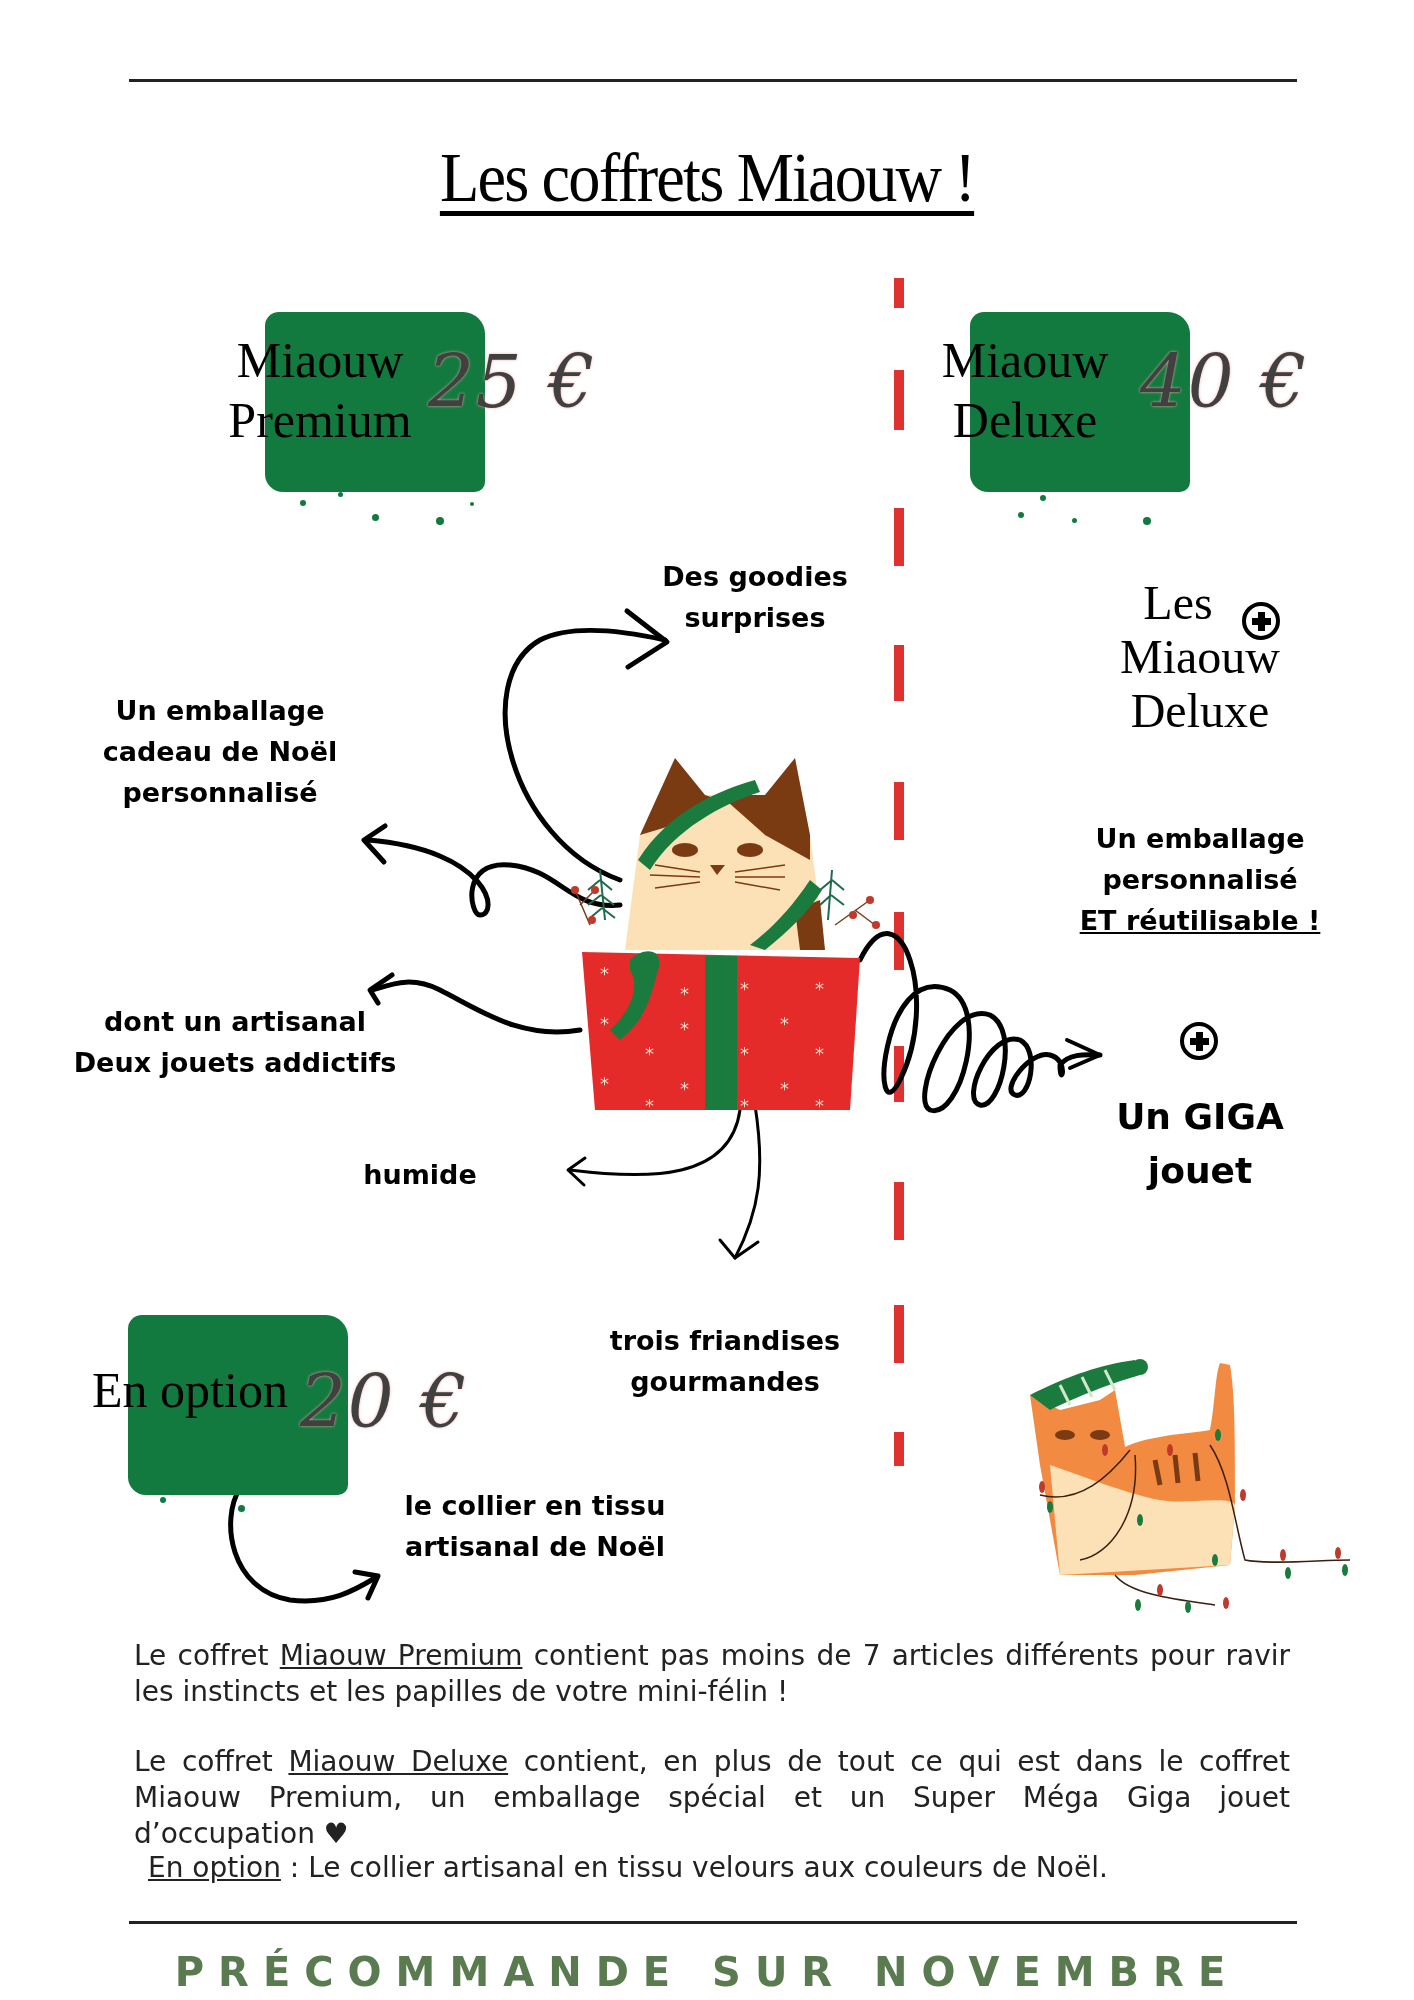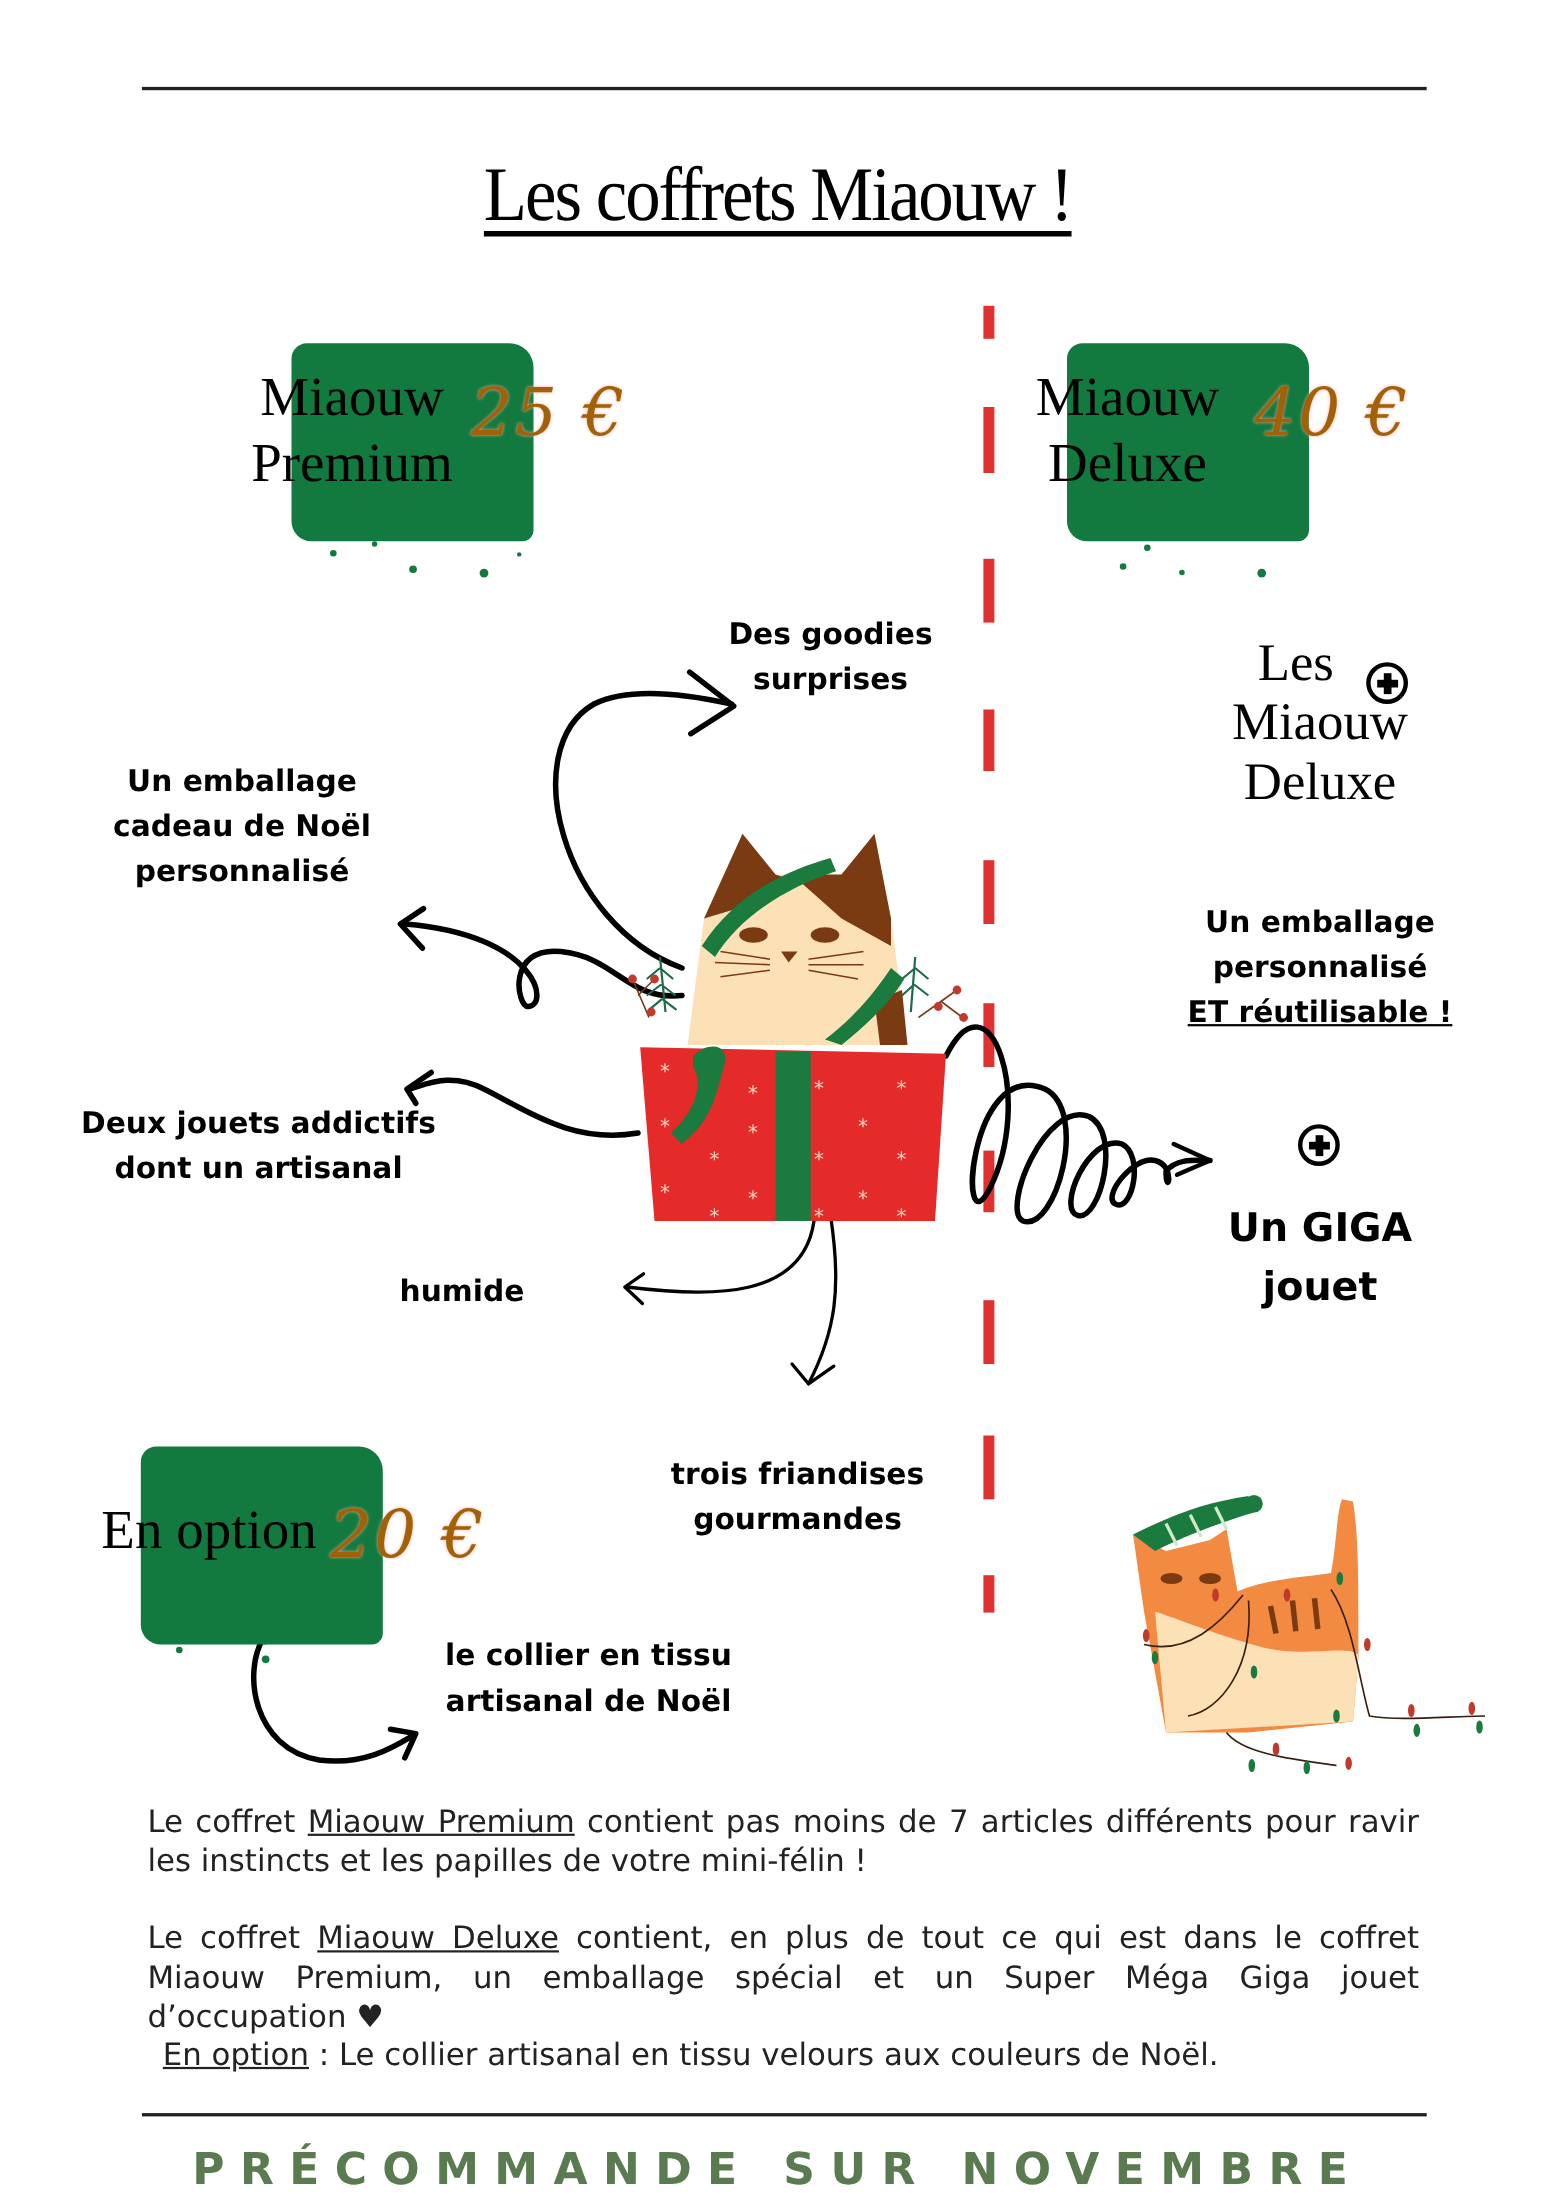--- a/index.html
+++ b/index.html
@@ -4,21 +4,21 @@
 <style>
   html, body { margin:0; padding:0; background:#ffffff; }
   body { width:1414px; height:2000px; position:relative; overflow:hidden; font-family:"Liberation Sans", sans-serif; color:#000; }
   .abs { position:absolute; }
   .rule { position:absolute; left:129px; width:1168px; height:3px; background:#222; }
   .title { position:absolute; left:0; width:1414px; top:138px; text-align:center; font-family:"Liberation Serif", serif; font-size:70px; letter-spacing:-2px; transform:scaleX(0.92); }
   .title span { text-decoration:underline; text-decoration-thickness:5px; text-underline-offset:10px; }
   .blob { position:absolute; background:#127a3f; border-radius:14px 22px 10px 18px; }
   .splat { position:absolute; border-radius:50%; background:#127a3f; }
   .box-name { position:absolute; font-family:"Liberation Serif", serif; font-size:50px; line-height:60px; text-align:center; color:#000; }
-  .price { position:absolute; font-family:"DejaVu Serif", serif; font-style:italic; font-size:60px; color:#a16207; text-shadow:0 0 3px #f4a6a6; letter-spacing:2px; }
+  .price { position:absolute; font-family:"DejaVu Serif", serif; font-style:italic; font-size:72px; color:#404040; text-shadow:0 0 3px #f4a6a6; letter-spacing:2px; }
   .label { position:absolute; font-family:"DejaVu Sans", sans-serif; font-weight:bold; font-size:27px; line-height:41px; text-align:center; color:#000000; }
   .dash { position:absolute; left:894px; width:10px; background:#e03131; }
   .serif-head { position:absolute; font-family:"Liberation Serif", serif; font-size:48px; line-height:54px; text-align:center; }
   .plus { position:absolute; width:38px; height:38px; border:4px solid #000; border-radius:50%; box-sizing:border-box; }
   .plus::before { content:""; position:absolute; left:12px; top:6px; width:7px; height:19px; background:#000; }
   .plus::after  { content:""; position:absolute; left:6px; top:12px; width:19px; height:7px; background:#000; }
   .para { position:absolute; left:134px; width:1156px; font-family:"DejaVu Sans", sans-serif; font-size:28px; line-height:36px; color:#222; text-align:justify; }
   .u { text-decoration:underline; }
   .footer { position:absolute; left:0; width:1414px; top:1949px; text-align:center; font-family:"DejaVu Sans", sans-serif; font-weight:bold; font-size:40px; letter-spacing:14px; color:#5a7a4f; }
 </style>
@@ -98,22 +98,22 @@
 <div class="label" style="left:640px; top:556px; width:230px;">
   <div>Des goodies</div>
   <div>surprises</div>
 </div>
 <div class="label" style="left:90px; top:690px; width:260px;">
   <div>Un emballage</div>
   <div>cadeau de Noël</div>
   <div>personnalisé</div>
 </div>
 <div class="label" style="left:55px; top:1001px; width:360px;">
+  <div>dont un artisanal</div>
   <div>Deux jouets addictifs</div>
-  <div>dont un artisanal</div>
 </div>
 <div class="label" style="left:280px; top:1154px; width:280px;">
   <div>humide</div>
 </div>
 <div class="label" style="left:590px; top:1284px; width:270px;margin-top:36px;">
   <div>trois friandises</div>
   <div>gourmandes</div>
 </div>
 
 <svg class="abs" style="left:570px; top:740px;" width="320" height="370" viewBox="0 0 320 370">

